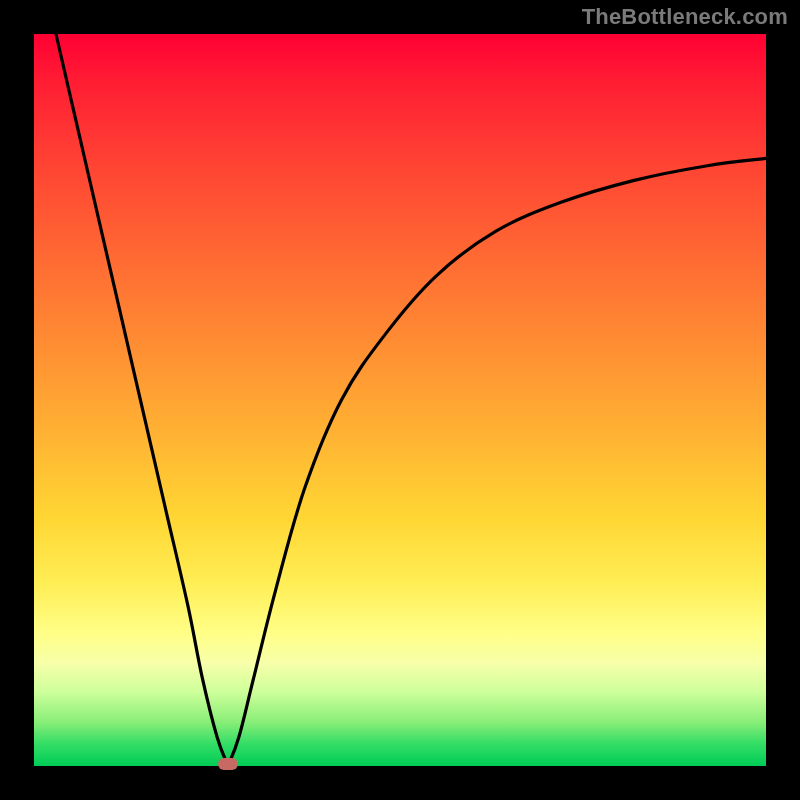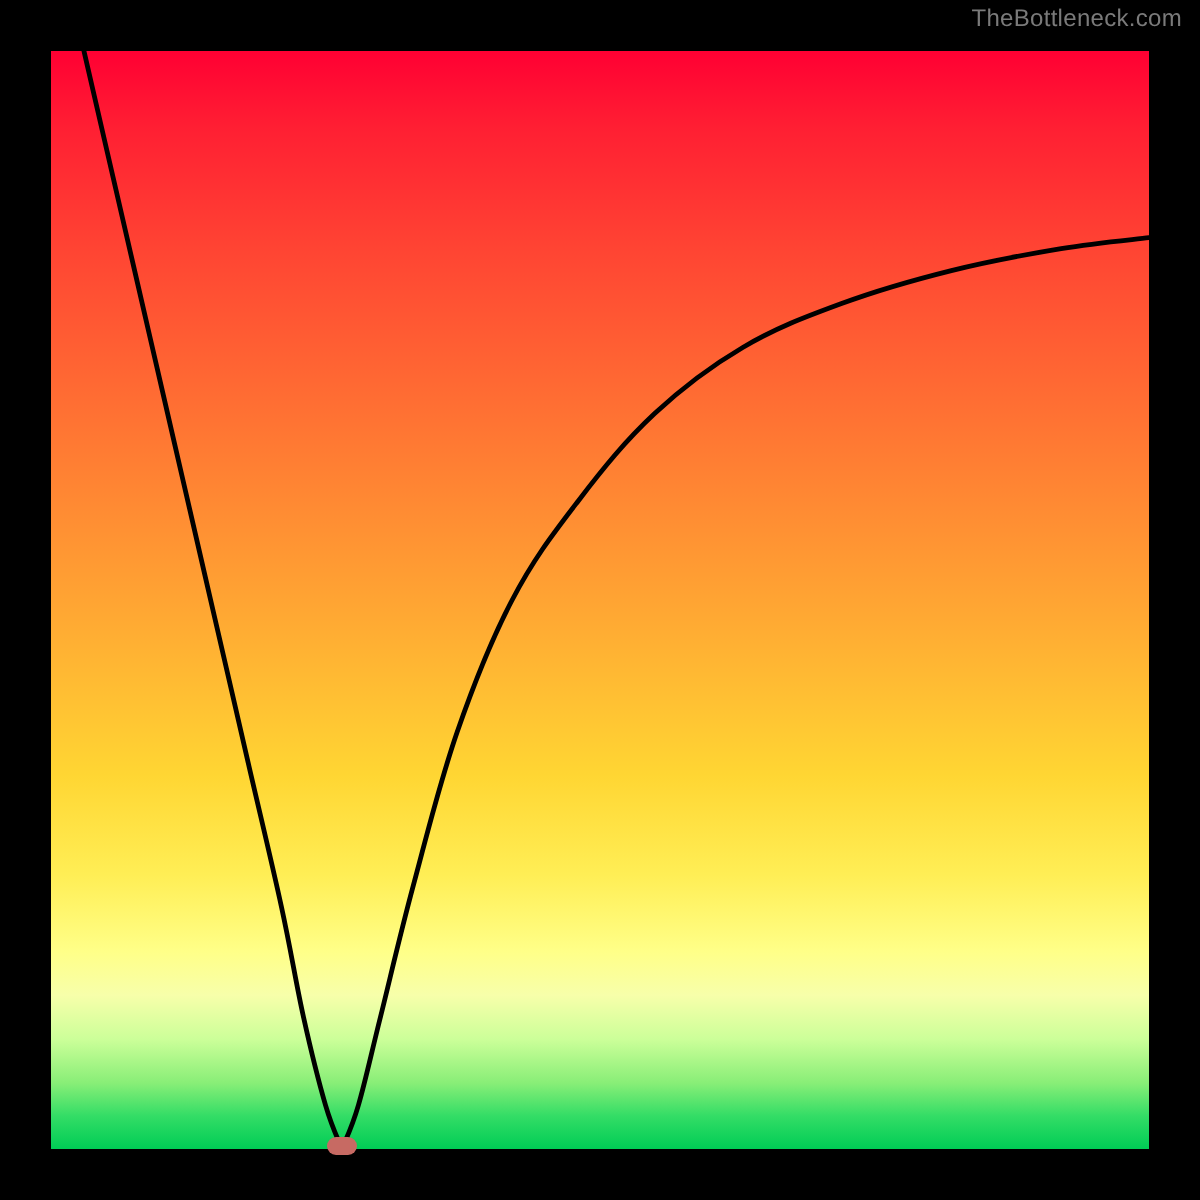--- a/index.html
+++ b/index.html
@@ -38,22 +38,22 @@
       #88ee77 94%,
       #33dd66 97%,
       #00cc55 100%
     );
   }
   .watermark {
     position: absolute;
     top: 4px;
     right: 12px;
     color: #7a7a7a;
-    font-size: 16px;
-    font-weight: 400;
+    font-size: 22px;
+    font-weight: 700;
     letter-spacing: 0.2px;
     user-select: none;
   }
   svg.curve {
     position: absolute;
     left: 0;
     top: 0;
     width: 732px;
     height: 732px;
   }

